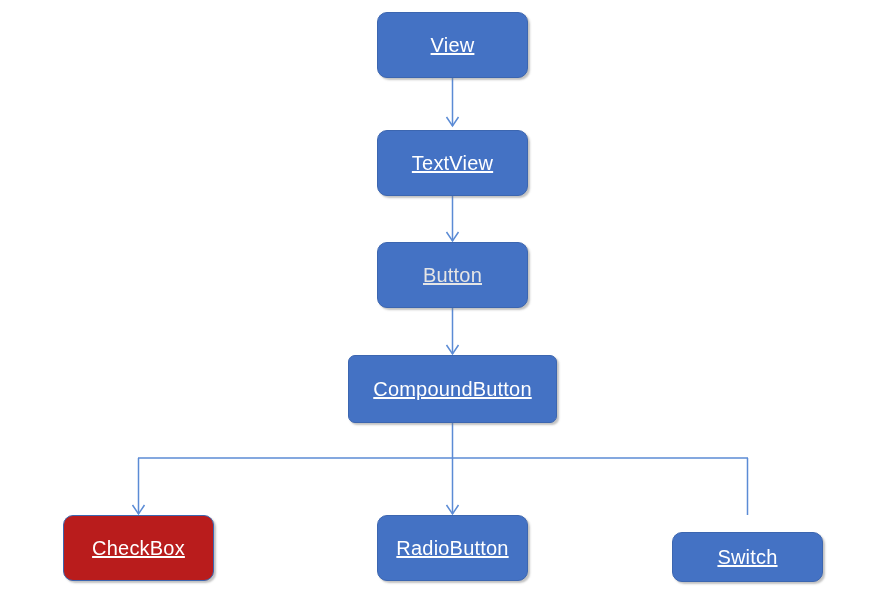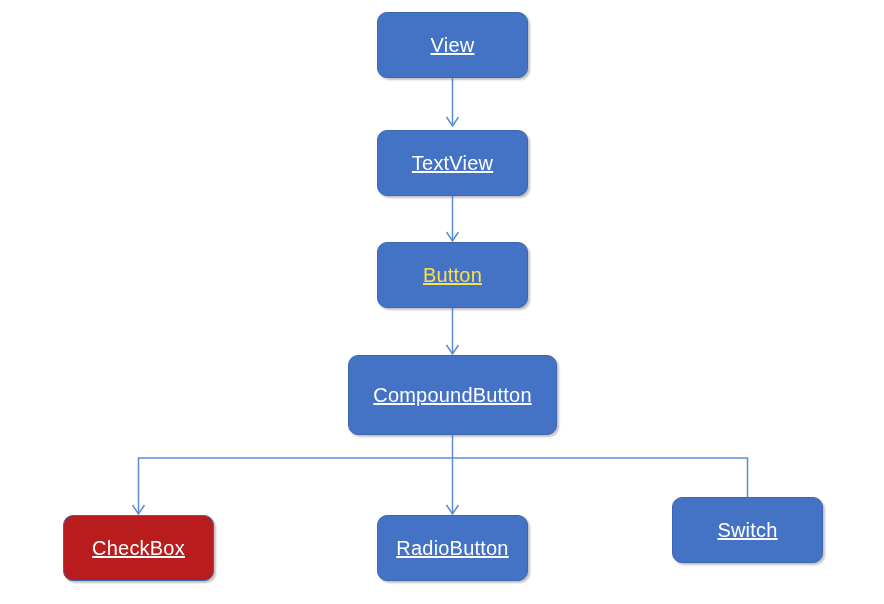--- a/index.html
+++ b/index.html
@@ -97,33 +97,33 @@
   </svg>
 
   <div class="node" style="left: 377px; top: 12px; width: 151px; height: 66px; background: rgb(68, 114, 196); border-color: rgb(60, 102, 176); color: rgb(255, 255, 255);">
     <span class="node-label">View</span>
   </div>
 
   <div class="node" style="left: 377px; top: 130px; width: 151px; height: 66px; background: rgb(68, 114, 196); border-color: rgb(60, 102, 176); color: rgb(255, 255, 255);">
     <span class="node-label">TextView</span>
   </div>
 
-  <div class="node" style="left: 377px; top: 242px; width: 151px; height: 66px; background: rgb(68, 114, 196); border-color: rgb(60, 102, 176); color: #fde047;">
+  <div class="node" style="left: 377px; top: 242px; width: 151px; height: 66px; background: rgb(68, 114, 196); border-color: rgb(60, 102, 176); color: #e5e5e5;">
     <span class="node-label">Button</span>
   </div>
 
-  <div class="node" style="left: 348px; top: 355px; width: 209px; height: 80px; background: rgb(68, 114, 196); border-color: rgb(60, 102, 176); color: rgb(255, 255, 255);">
+  <div class="node" style="left: 348px; top: 355px; width: 209px; height: 68px; background: rgb(68, 114, 196); border-color: rgb(60, 102, 176); color: rgb(255, 255, 255); border-radius: 7px;">
     <span class="node-label">CompoundButton</span>
   </div>
 
   <div class="node" style="left: 63px; top: 515px; width: 151px; height: 66px; background: #b91c1c; border-color: rgb(60, 102, 176); color: rgb(255, 255, 255);">
     <span class="node-label">CheckBox</span>
   </div>
 
   <div class="node" style="left: 377px; top: 515px; width: 151px; height: 66px; background: rgb(68, 114, 196); border-color: rgb(60, 102, 176); color: rgb(255, 255, 255);">
     <span class="node-label">RadioButton</span>
   </div>
 
-  <div class="node" style="left: 672px; top: 497px; width: 151px; height: 66px; background: rgb(68, 114, 196); border-color: rgb(60, 102, 176); color: rgb(255, 255, 255);">
+  <div class="node" style="left: 672px; top: 532px; width: 151px; height: 50px; background: rgb(68, 114, 196); border-color: rgb(60, 102, 176); color: rgb(255, 255, 255);">
     <span class="node-label">Switch</span>
   </div>
 
 </div>
 
 </body></html>

